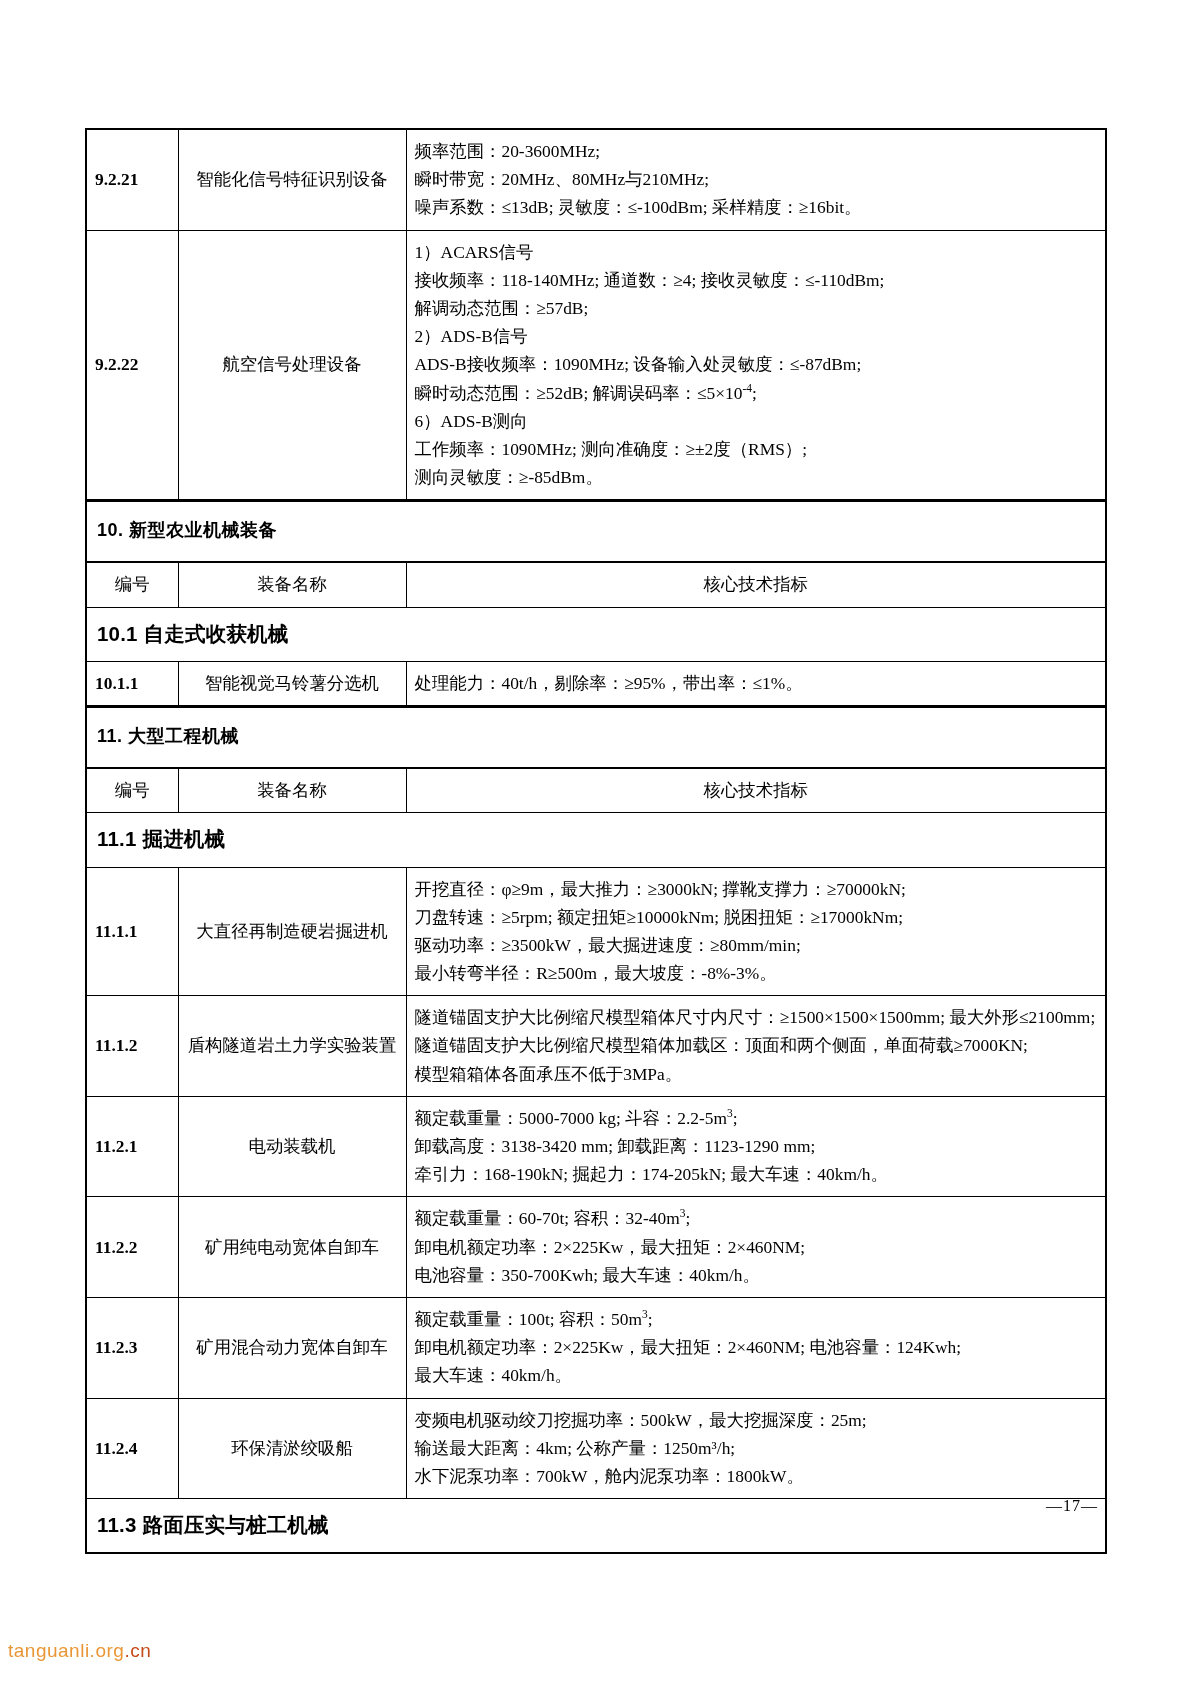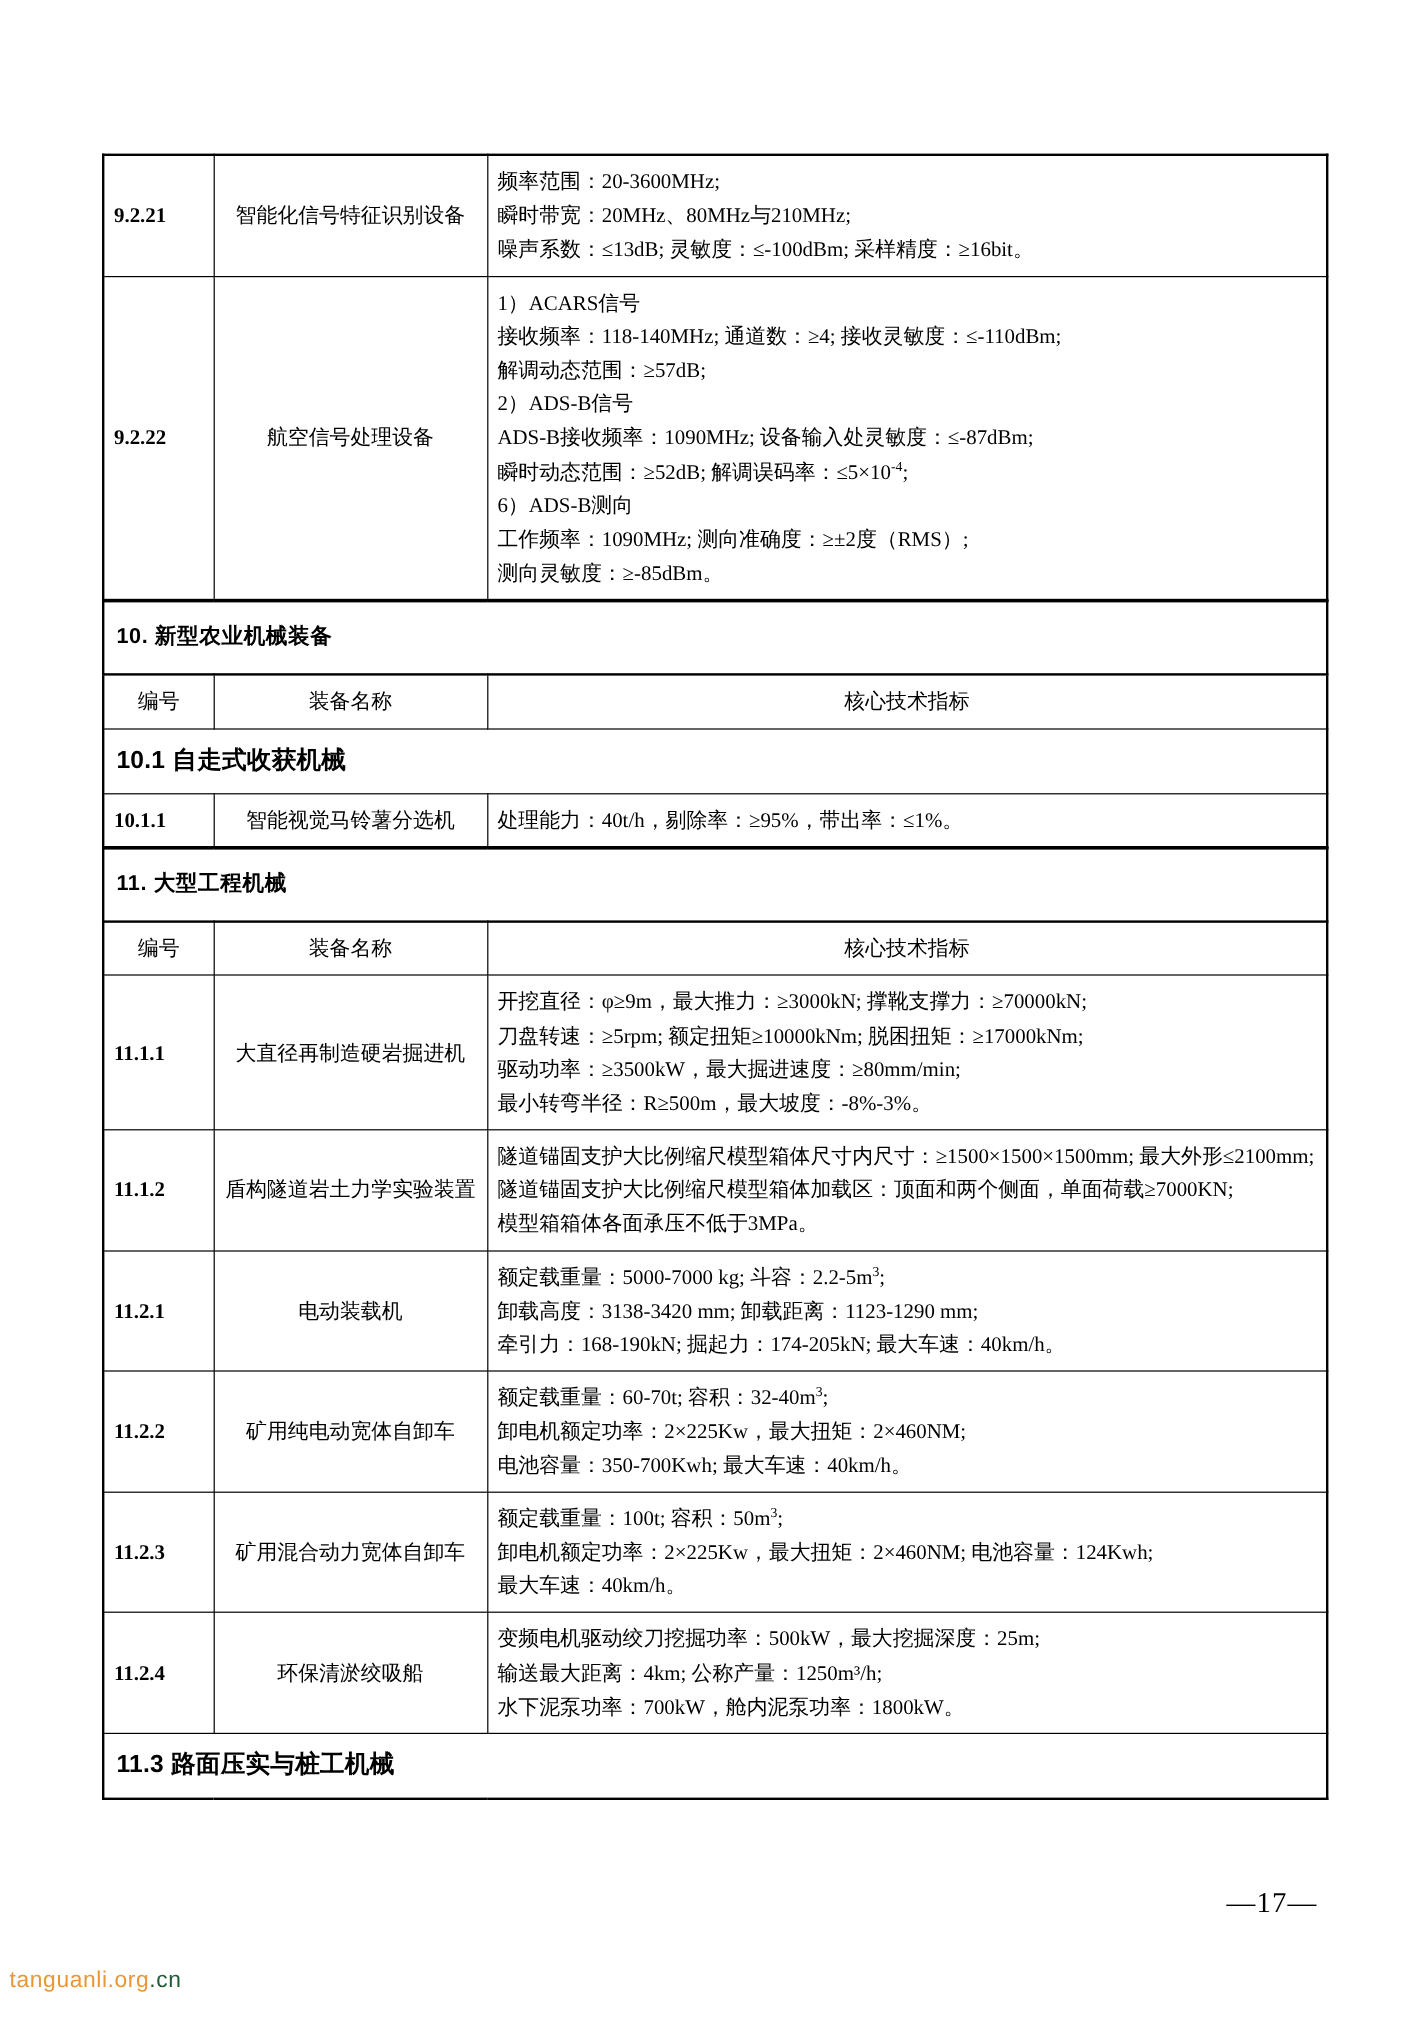--- a/index.html
+++ b/index.html
@@ -98,38 +98,38 @@
     font-size: 20.5px;
     padding: 9px 28px 11px 10px;
     letter-spacing: 0.2px;
   }
 
   sup { font-size: 0.66em; vertical-align: super; line-height: 0; }
 
   .page-number {
     position: absolute;
     right: 92px;
-    top: 1573px;
-    font-size: 24px;
+    top: 1497px;
+    font-size: 16px;
     font-family: "Liberation Serif", "DejaVu Serif", serif;
     letter-spacing: 1px;
   }
 
   .watermark {
     position: absolute;
     left: 8px;
     top: 1640px;
     font-family: "Liberation Sans", "DejaVu Sans", sans-serif;
     font-size: 19px;
     letter-spacing: 0.5px;
     color: #e8912d;
     opacity: 0.95;
     white-space: nowrap;
   }
-  .watermark .cn { color: #14532d; text-align: right; }
+  .watermark .cn { color: #c2410c; text-align: right; }
 </style>
 </head>
 <body>
 
 <div class="page">
 
   <div class="content">
 
     <table class="doc-table">
       <colgroup>
@@ -202,20 +202,23 @@
       <tbody>
         <tr class="major">
           <td colspan="3">11. 大型工程机械</td>
         </tr>
         <tr>
           <td class="th">编号</td>
           <td class="th">装备名称</td>
           <td class="th">核心技术指标</td>
         </tr>
 
+        <tr class="sub">
+          <td colspan="3">11.1 掘进机械</td>
+        </tr>
         <tr>
           <td class="num">11.1.1</td>
           <td class="name">大直径再制造硬岩掘进机</td>
           <td class="spec">
             <span class="ln">开挖直径：φ≥9m，最大推力：≥3000kN; 撑靴支撑力：≥70000kN;</span>
             <span class="ln">刀盘转速：≥5rpm; 额定扭矩≥10000kNm; 脱困扭矩：≥17000kNm;</span>
             <span class="ln">驱动功率：≥3500kW，最大掘进速度：≥80mm/min;</span>
             <span class="ln">最小转弯半径：R≥500m，最大坡度：-8%-3%。</span>
           </td>
         </tr>

